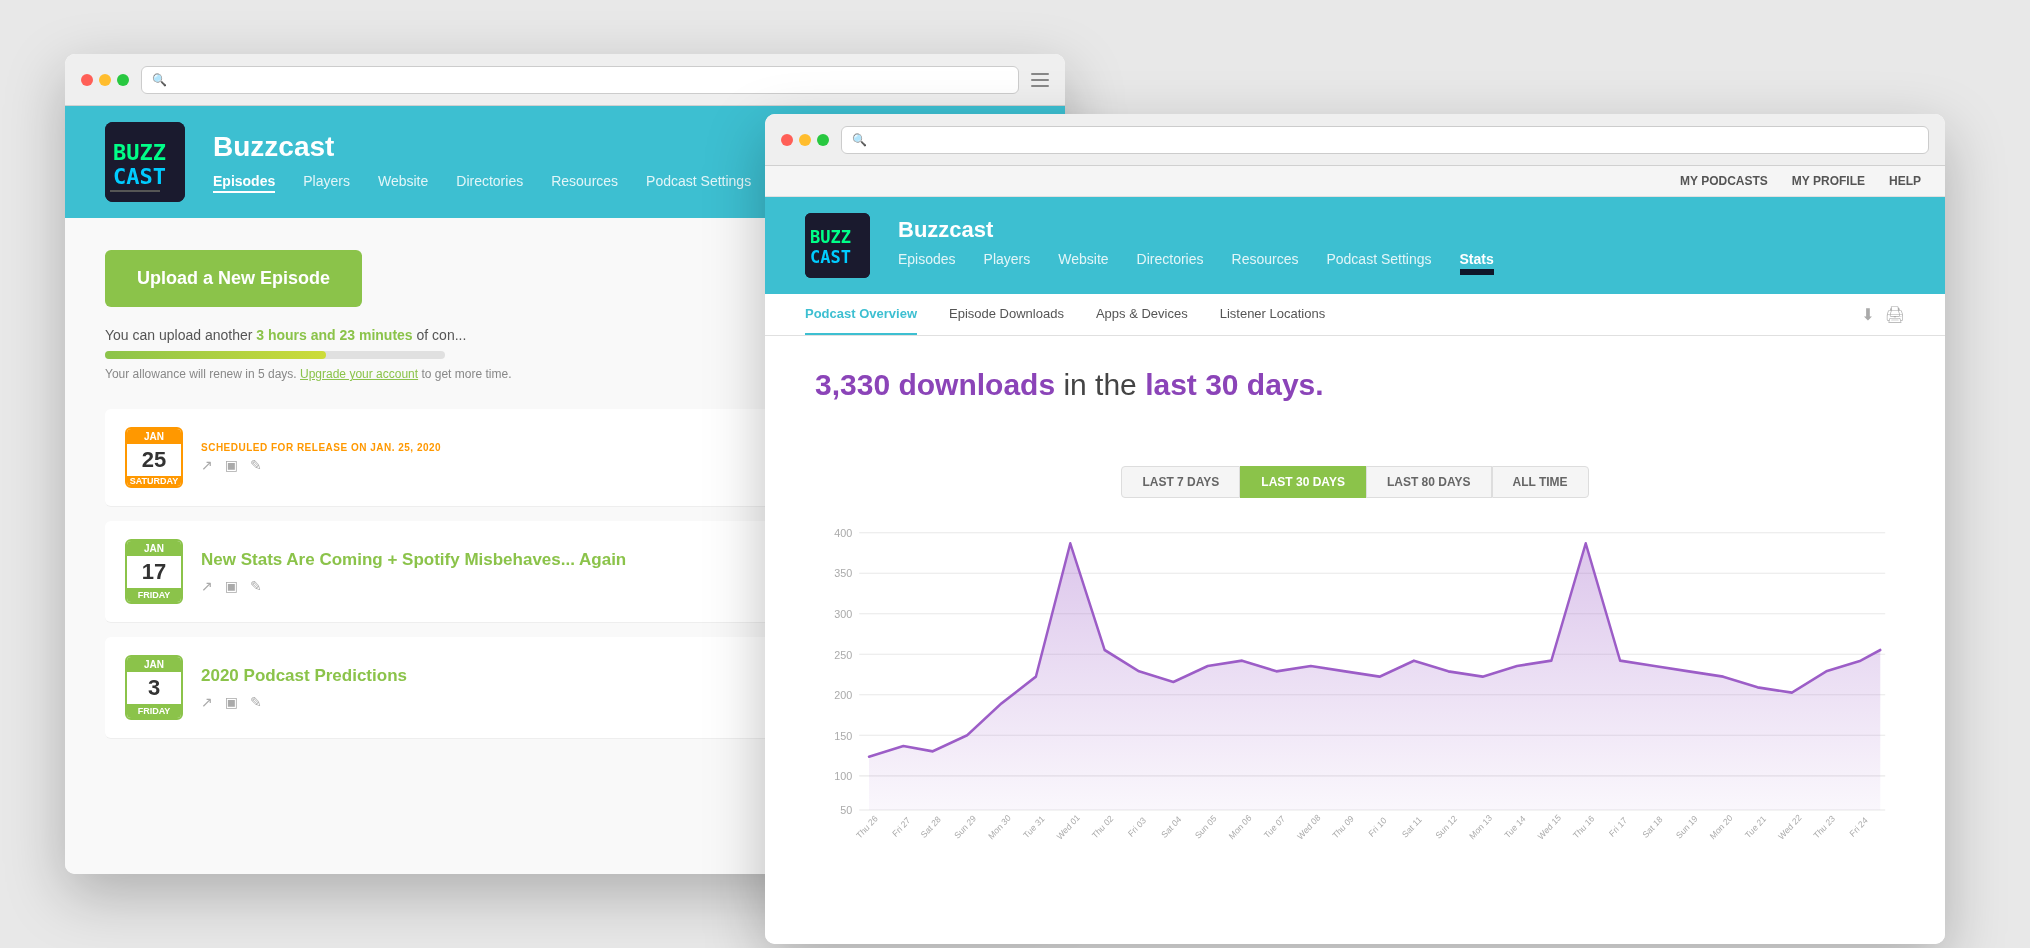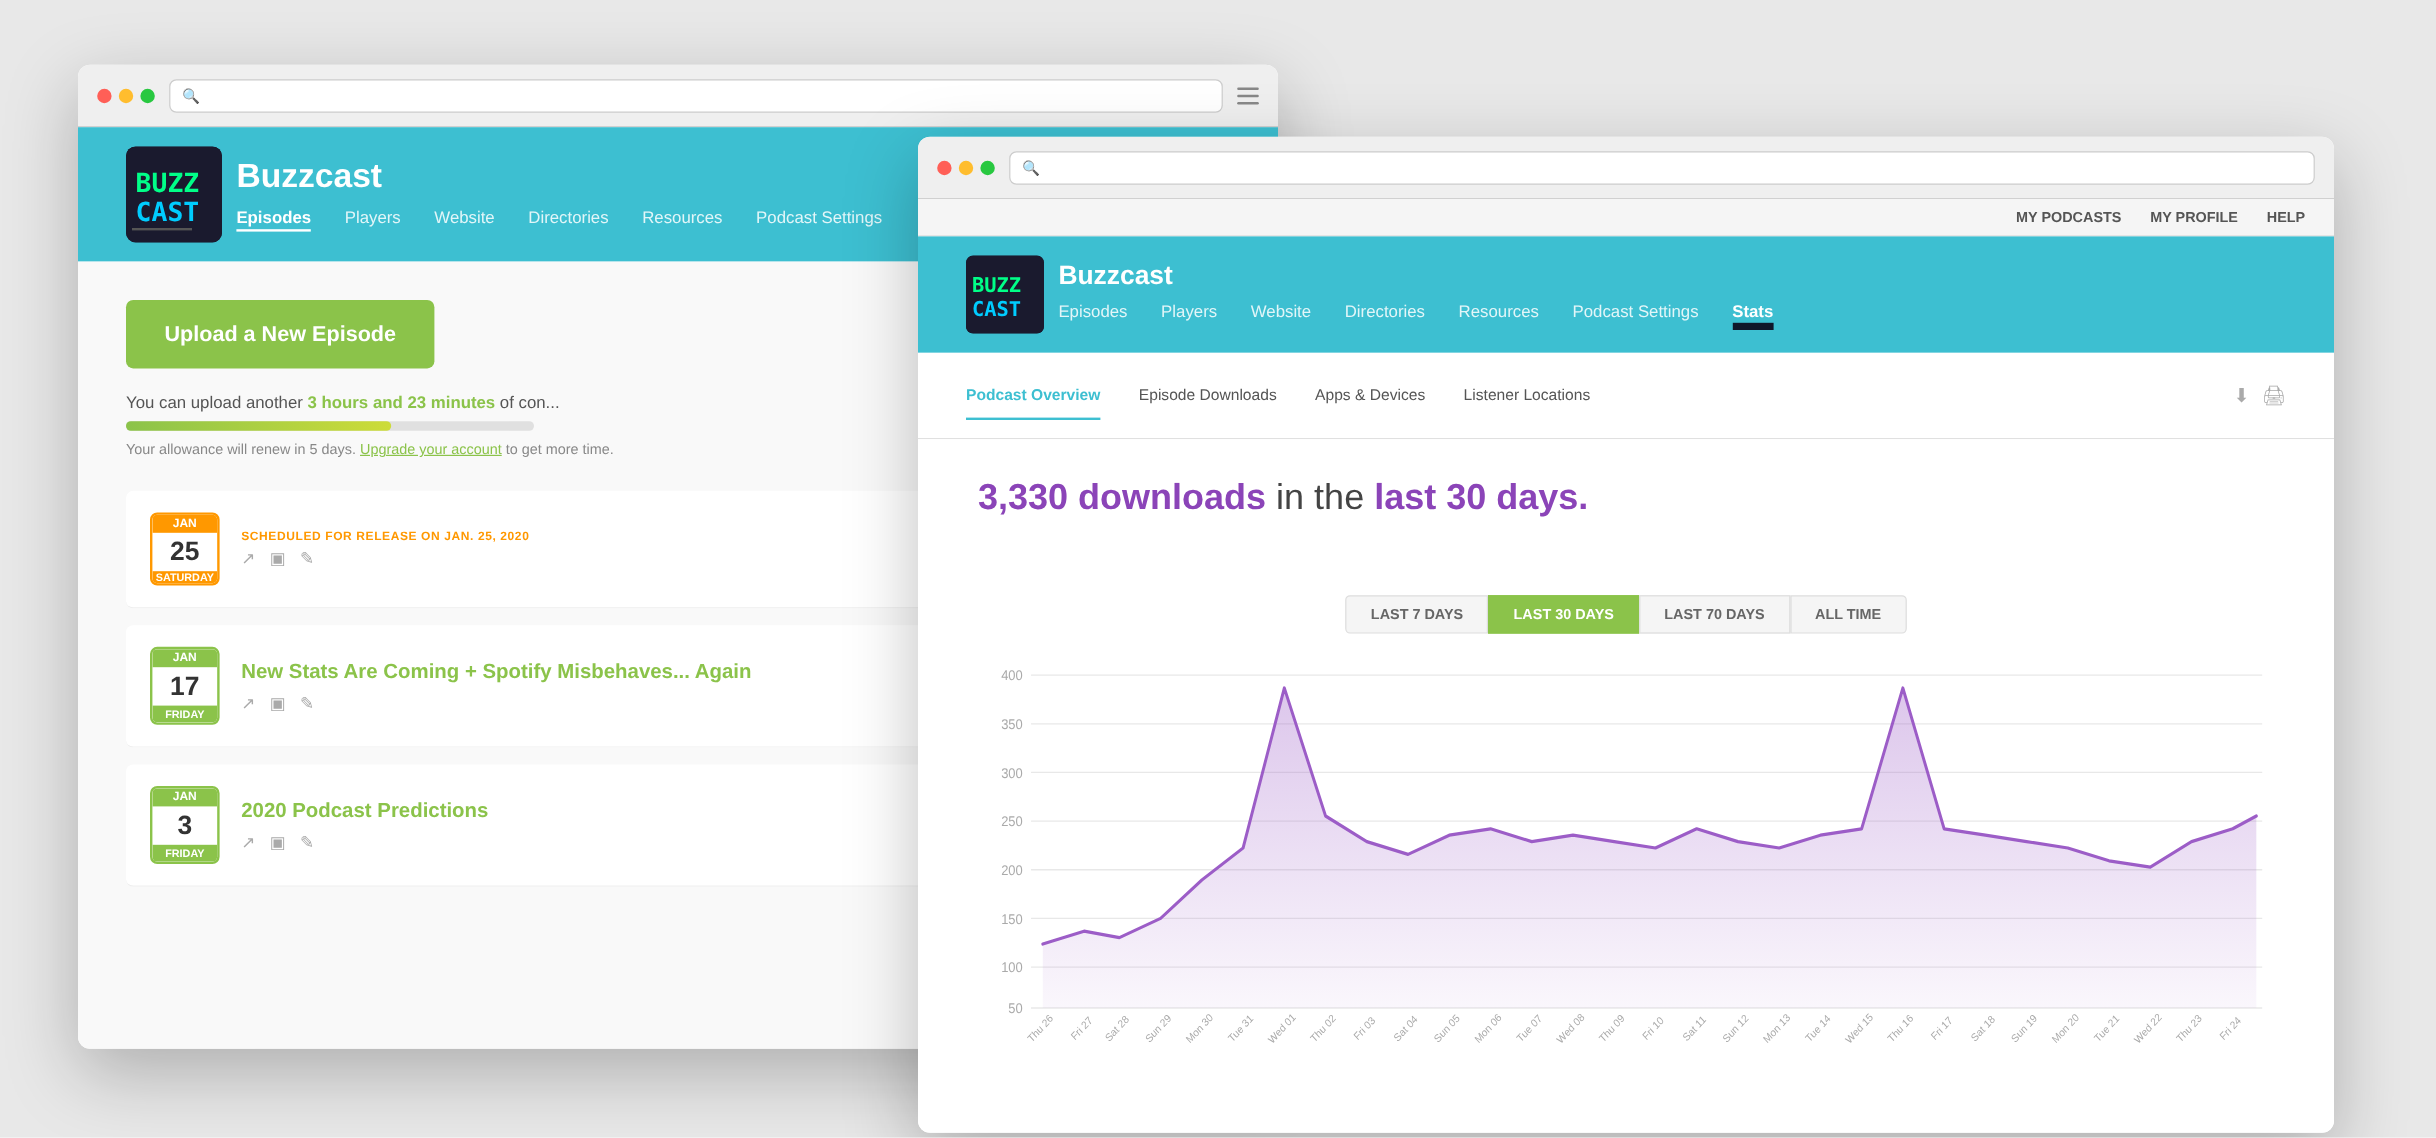--- a/index.html
+++ b/index.html
@@ -82,21 +82,21 @@
       width: 1180px;
       height: 830px;
     }
 
     
     .app-header {
       background: #3dbfd1;
       padding: 16px 40px;
       display: flex;
       align-items: center;
-      gap: 12px;
+      gap: 28px;
     }
     .podcast-logo {
       width: 80px;
       height: 80px;
       border-radius: 8px;
       background: #1a1a2e;
       display: flex;
       align-items: center;
       justify-content: center;
       flex-shrink: 0;
@@ -151,21 +151,21 @@
       font-weight: 700;
       cursor: pointer;
       padding-bottom: 2px;
       border-bottom: 6px solid #0f172a;
       text-align: right;
     }
 
     
     .sub-nav {
       background: #fff;
-      padding: 15px 40px;
+      padding: 0 40px;
       display: flex;
       gap: 32px;
       border-bottom: 1px solid #e0e0e0;
     }
     .sub-nav-link {
       padding: 12px 0;
       font-size: 13px;
       color: #555;
       cursor: pointer;
       border-bottom: 2px solid transparent;
@@ -594,21 +594,21 @@
       </div>
 
       <div class="stats-content">
         <div class="stats-headline">
           <strong>3,330 downloads</strong><span> in the </span><strong style="color:#8b44b8;">last 30 days.</strong>
         </div>
 
         <div class="time-tabs">
           <span class="time-tab">LAST 7 DAYS</span>
           <span class="time-tab active">LAST 30 DAYS</span>
-          <span class="time-tab">LAST 70 DAYS</span>
+          <span class="time-tab">LAST 80 DAYS</span>
           <span class="time-tab">ALL TIME</span>
         </div>
 
         <div class="chart-container">
           <svg class="chart-svg" viewBox="0 0 1100 300" preserveAspectRatio="none" xmlns="http://www.w3.org/2000/svg">
 
             <line x1="45" y1="10" x2="1090" y2="10" stroke="#e8e8e8" stroke-width="1"></line>
             <line x1="45" y1="48" x2="1090" y2="48" stroke="#e8e8e8" stroke-width="1"></line>
             <line x1="45" y1="86" x2="1090" y2="86" stroke="#e8e8e8" stroke-width="1"></line>
             <line x1="45" y1="124" x2="1090" y2="124" stroke="#e8e8e8" stroke-width="1"></line>

